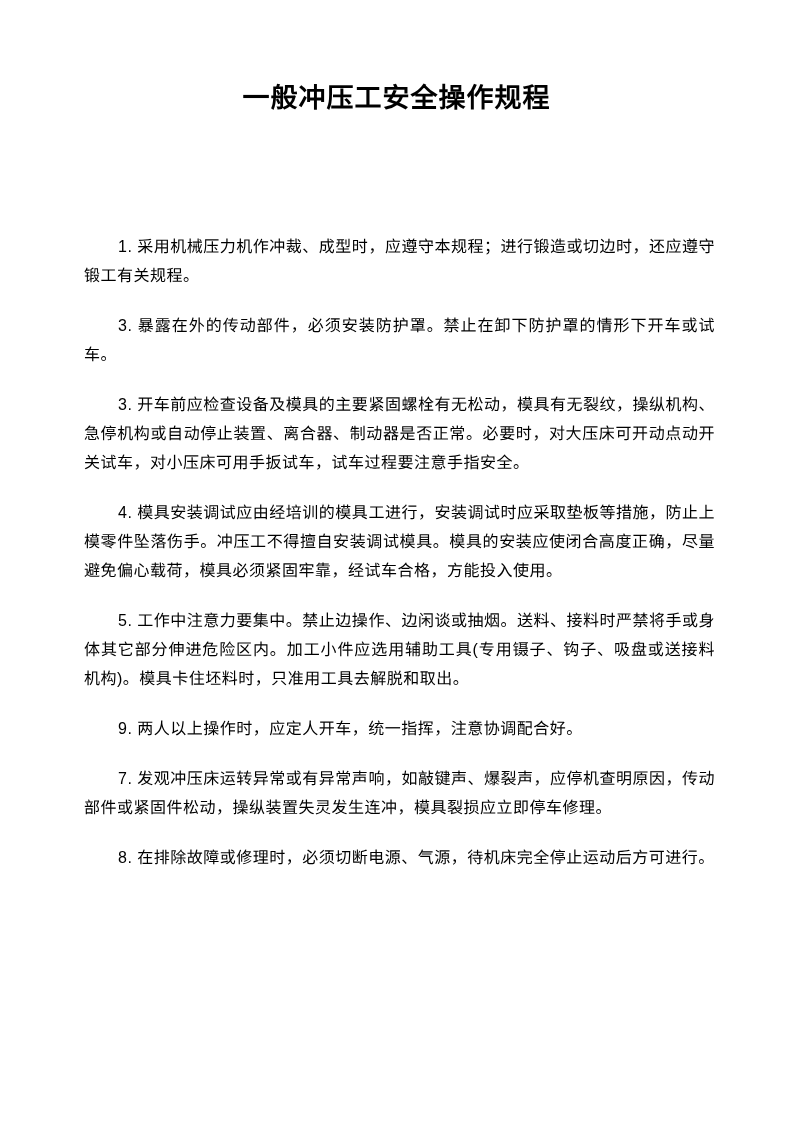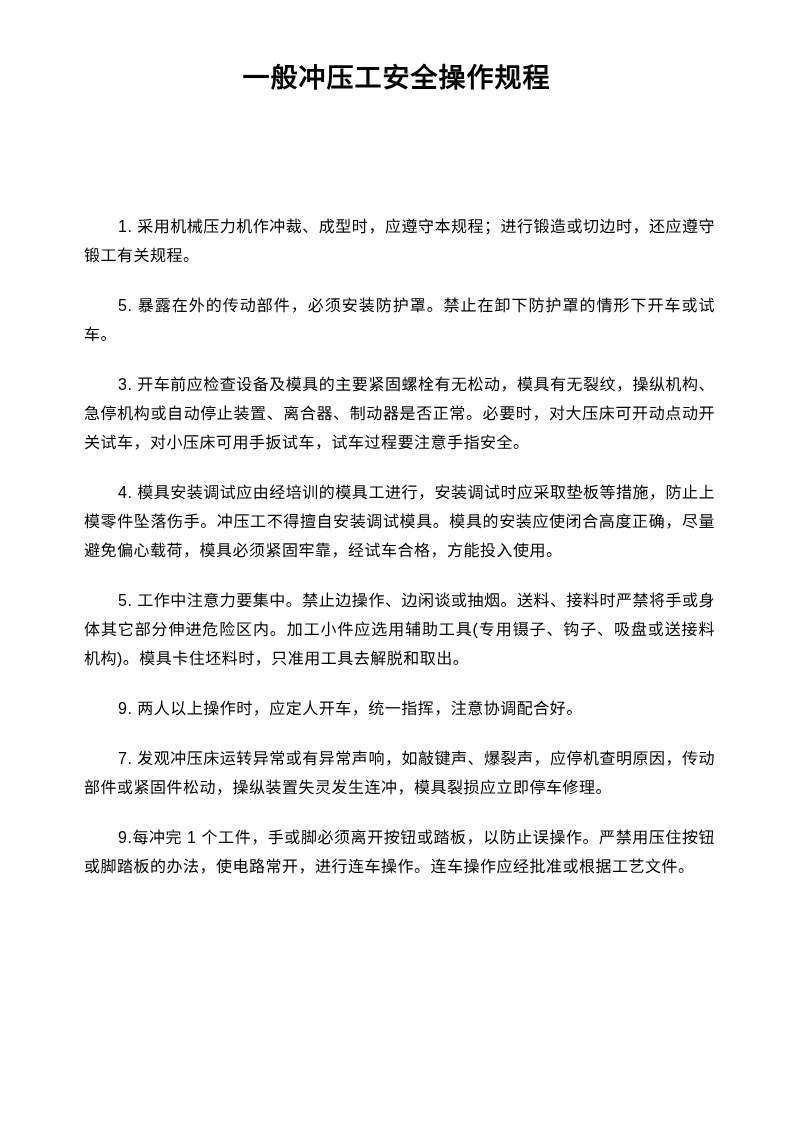--- a/index.html
+++ b/index.html
@@ -9,21 +9,21 @@
   }
   .page {
     position: relative;
     width: 793px;
     height: 1024px;
     margin: 0 auto;
     background: #ffffff;
     color: #000000;
     font-family: "Liberation Sans", sans-serif;
     box-sizing: border-box;
-    padding-top: 62px;
+    padding-top: 82px;
     overflow: hidden;
   }
   .doc-title {
     margin: 0 0 118px 0;
     font-size: 27px;
     font-weight: 700;
     line-height: 1.2;
     text-align: center;
     letter-spacing: 1px;
   }
@@ -50,23 +50,23 @@
   }
 </style>
 </head>
 <body>
 
 <div class="page">
   <h1 class="doc-title">一般冲压工安全操作规程</h1>
 
   <div class="doc-body">
     <p>1. 采用机械压力机作冲裁、成型时，应遵守本规程；进行锻造或切边时，还应遵守锻工有关规程。</p>
-    <p>5. 暴露在外的传动部件，必须安装防护罩。禁止在卸下防护罩的情形下开车或试车。</p>
+    <p>3. 暴露在外的传动部件，必须安装防护罩。禁止在卸下防护罩的情形下开车或试车。</p>
     <p>3. 开车前应检查设备及模具的主要紧固螺栓有无松动，模具有无裂纹，操纵机构、急停机构或自动停止装置、离合器、制动器是否正常。必要时，对大压床可开动点动开关试车，对小压床可用手扳试车，试车过程要注意手指安全。</p>
     <p>4. 模具安装调试应由经培训的模具工进行，安装调试时应采取垫板等措施，防止上模零件坠落伤手。冲压工不得擅自安装调试模具。模具的安装应使闭合高度正确，尽量避免偏心载荷，模具必须紧固牢靠，经试车合格，方能投入使用。</p>
     <p>5. 工作中注意力要集中。禁止边操作、边闲谈或抽烟。送料、接料时严禁将手或身体其它部分伸进危险区内。加工小件应选用辅助工具(专用镊子、钩子、吸盘或送接料机构)。模具卡住坯料时，只准用工具去解脱和取出。</p>
     <p>9. 两人以上操作时，应定人开车，统一指挥，注意协调配合好。</p>
     <p>7. 发观冲压床运转异常或有异常声响，如敲键声、爆裂声，应停机查明原因，传动部件或紧固件松动，操纵装置失灵发生连冲，模具裂损应立即停车修理。</p>
-    <p>9.每冲完 1 个工件，手或脚必须离开按钮或踏板，以防止误操作。严禁用压住按钮或脚踏板的办法，使电路常开，进行连车操作。连车操作应经批准或根据工艺文件。</p>
+    <p>8. 在排除故障或修理时，必须切断电源、气源，待机床完全停止运动后方可进行。</p>
   </div>
 
   <div class="page-number">1</div>
 </div>
 
 </body></html>

